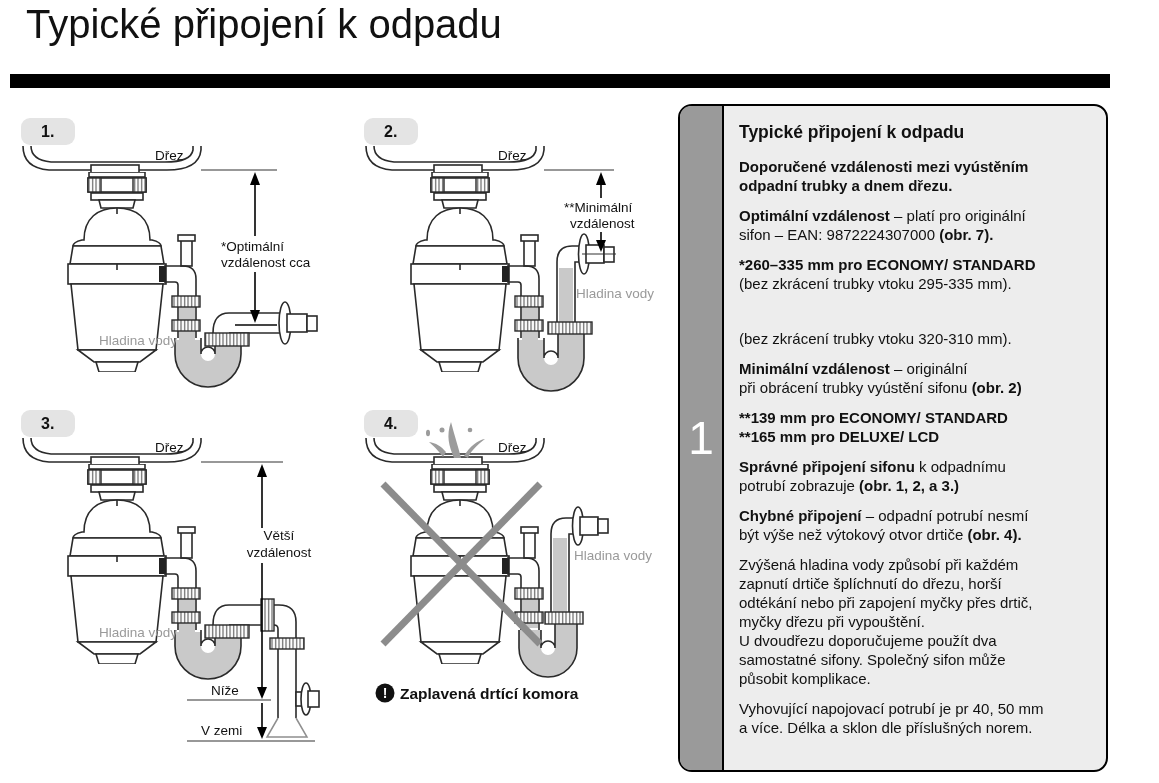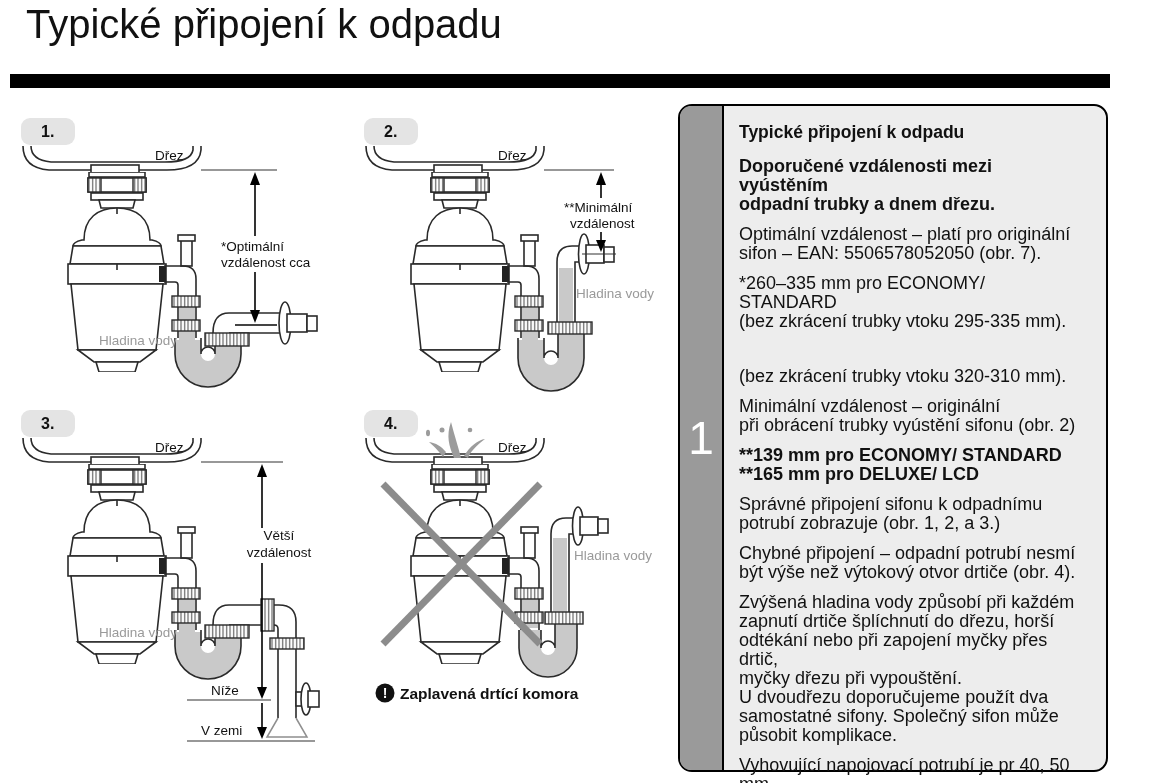--- a/index.html
+++ b/index.html
@@ -33,23 +33,23 @@
   .lvl{stroke:#444;stroke-width:2;fill:none;}
 
   
   .panel{position:absolute;left:678px;top:104px;width:430px;height:668px;box-sizing:border-box;
     display:flex;background:#ededed;border:2px solid #000;border-radius:14px;}
   .panel-strip{width:42px;flex:0 0 42px;background:#9a9a9a;border-right:2px solid #000;
     border-radius:11px 0 0 11px;display:flex;align-items:center;justify-content:center;}
   .panel-strip span{color:#fff;font-size:46px;font-weight:400;}
   .panel-body{flex:1;padding:12px 24px 10px 15px;color:#111;}
   .panel-body h2{margin:4px 0 14px 0;font-size:17.5px;font-weight:bold;}
-  .panel-body p{margin:0 0 11px 0;font-size:18px;line-height:19px;}
+  .panel-body p{margin:0 0 11px 0;font-size:15px;line-height:19px;}
   .panel-body p.b{font-weight:bold;}
-  .panel-body b{font-weight:normal;}
+  .panel-body b{font-weight:bold;}
 </style>
 </head>
 <body>
 
 <svg width="0" height="0" style="position:absolute" aria-hidden="true">
   <defs>
     <pattern id="hatch" width="3.5" height="20" patternUnits="userSpaceOnUse">
       <rect width="3.5" height="20" fill="#fff"></rect>
       <line x1="1.6" y1="0" x2="1.6" y2="20" stroke="#444" stroke-width="1"></line>
     </pattern>
@@ -291,21 +291,21 @@
 
   <div class="panel">
     <div class="panel-strip">
       <span>1</span>
     </div>
     <div class="panel-body">
       <h2>Typické připojení k odpadu</h2>
 
       <p class="b"><span>Doporučené vzdálenosti mezi vyústěním</span><br><span>odpadní trubky a dnem dřezu.</span></p>
 
-      <p><b>Optimální vzdálenost</b><span> – platí pro originální</span><br><span>sifon – EAN: 5506578052050 </span><b>(obr. 7).</b></p>
+      <p><b>Optimální vzdálenost</b><span> – platí pro originální</span><br><span>sifon – EAN: 9872224307000 </span><b>(obr. 7).</b></p>
 
       <p style="margin-bottom:17px"><b>*260–335 mm pro ECONOMY/ STANDARD</b><br><span>(bez zkrácení trubky vtoku 295-335 mm).</span></p>
       <p><br><span>(bez zkrácení trubky vtoku 320-310 mm).</span></p>
 
       <p><b>Minimální vzdálenost</b><span> – originální</span><br><span>při obrácení trubky vyústění sifonu </span><b>(obr. 2)</b></p>
 
       <p class="b"><span>**139 mm pro ECONOMY/ STANDARD</span><br><span>**165 mm pro DELUXE/ LCD</span></p>
 
       <p><b>Správné připojení sifonu</b><span> k odpadnímu</span><br><span>potrubí zobrazuje </span><b>(obr. 1, 2, a 3.)</b></p>
 

